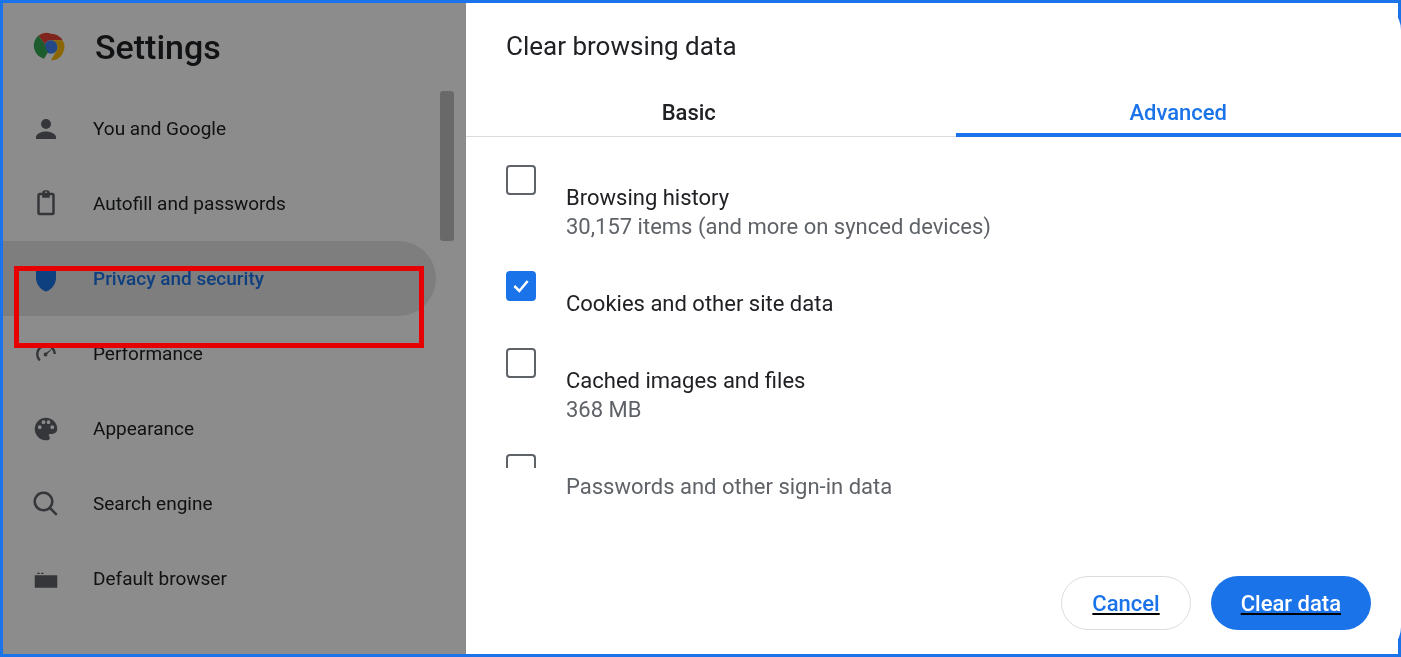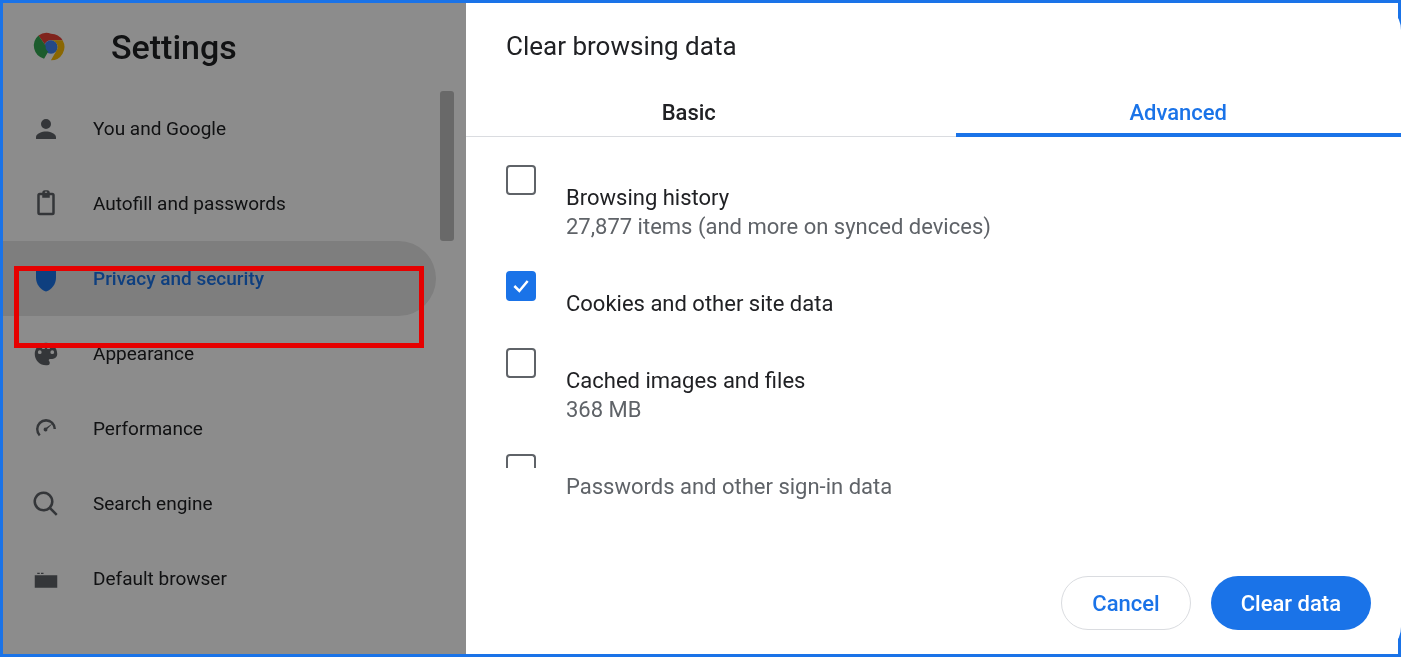--- a/index.html
+++ b/index.html
@@ -1,20 +1,20 @@
 <!DOCTYPE html>
 <html><head>
 <meta charset="utf-8">
 <style>
   * { box-sizing: border-box; margin: 0; padding: 0; }
   html, body { width: 1401px; height: 657px; font-family: "Segoe UI", Roboto, Arial, sans-serif; overflow: hidden; }
   .frame { position: relative; width: 1401px; height: 657px; border: 3px solid #1a73e8; background: #fff; }
   
   .sidebar-area { position: absolute; left: 0; top: 0; width: 463px; height: 651px; background: #fff; }
-  .settings-header { display: flex; align-items: center; gap: 40px; padding: 24px 0 24px 28px; }
+  .settings-header { display: flex; align-items: center; gap: 24px; padding: 24px 0 24px 28px; }
   .chrome-logo { width: 40px; height: 40px; }
   .settings-title { font-size: 34px; font-weight: 500; color: #202124; }
   .sidebar-scroll { position: relative; height: 540px; }
   .sidebar-item { display: flex; align-items: center; gap: 32px; height: 75px; padding-left: 28px; font-size: 19px; color: #202124; }
   .sidebar-item.active { background: #e5e5e5; border-radius: 0 40px 40px 0; margin-right: 30px; }
   .sidebar-item.active .sidebar-label { color: #1a73e8; font-weight: 500; }
   .sidebar-icon { width: 30px; height: 30px; display:flex; align-items:center; justify-content:center; }
   .sidebar-icon svg { width: 30px; height: 30px; fill: #5f6368; }
   .sidebar-item.active .sidebar-icon svg { fill: #1a73e8; }
   .scrollbar-track { position: absolute; right: 12px; top: 0; width: 14px; height: 100%; }
@@ -29,21 +29,21 @@
   .tab.active { color:#1a73e8; }
   .tab.active::after { content:""; position:absolute; bottom:-1px; left:0; right:0; height:4px; background:#1a73e8; }
   .options { flex:1; overflow:hidden; padding: 10px 40px 0 40px; }
   .option-row { display:flex; align-items:flex-start; gap:30px; padding:14px 0; }
   .checkbox { width:30px; height:30px; border:2px solid #5f6368; border-radius:4px; margin-top:4px; flex-shrink:0; display:flex; align-items:center; justify-content:center; }
   .checkbox.checked { background:#1a73e8; border-color:#1a73e8; }
   .checkbox.checked svg { width:20px; height:20px; stroke:#fff; stroke-width:3; fill:none; }
   .option-text { display:flex; flex-direction:column; gap:4px;margin-top:24px; }
   .option-title { font-size:22px; color:#202124; }
   .option-sub { font-size:22px; color:#5f6368; }
-  .dialog-actions { display:flex; justify-content:flex-end; gap:20px; padding:24px 30px; border-top:1px solid transparent; }
+  .dialog-actions { display:flex; justify-content:flex-end; gap:20px; padding:24px 30px; border-top:1px solid transparent;text-decoration:underline; }
   .btn { height:54px; padding:0 30px; border-radius:28px; font-size:22px; font-weight:500; display:flex; align-items:center; justify-content:center; cursor:pointer; }
   .btn-cancel { border:1px solid #dadce0; color:#1a73e8; background:#fff; }
   .btn-clear { background:#1a73e8; color:#fff; border:none; }
   .cutoff .option-title { color:#5f6368; }
 </style>
 </head>
 <body>
 
 <div class="frame">
 
@@ -83,32 +83,32 @@
         <span class="sidebar-icon">
             <svg viewBox="0 0 24 24">
               <path d="M12 2 4 5v6c0 5 3.4 9.7 8 11 4.6-1.3 8-6 8-11V5z"></path>
             </svg>
           </span>
         <span class="sidebar-label">Privacy and security</span>
       </div>
       <div class="sidebar-item">
         <span class="sidebar-icon">
             <svg viewBox="0 0 24 24">
+              <path d="M12 4a8 8 0 0 0-8 8 8 8 0 0 0 2.3 5.7l1.4-1.4A6 6 0 1 1 18 12h2a8 8 0 0 0-8-8zm1 8 5-5-6 4a1.5 1.5 0 1 0 1 1z"></path>
+            </svg>
+          </span>
+        <span class="sidebar-label">Performance</span>
+      </div>
+      <div class="sidebar-item">
+        <span class="sidebar-icon">
+            <svg viewBox="0 0 24 24">
               <path d="M12 3a9 9 0 0 0 0 18h1a2 2 0 0 0 2-2 2 2 0 0 0-.6-1.4 1 1 0 0 1 .7-1.6H17a4 4 0 0 0 4-4c0-5-4-9-9-9zM7 12a1.5 1.5 0 1 1 1.5-1.5A1.5 1.5 0 0 1 7 12zm3-4a1.5 1.5 0 1 1 1.5-1.5A1.5 1.5 0 0 1 10 8zm4 0a1.5 1.5 0 1 1 1.5-1.5A1.5 1.5 0 0 1 14 8zm3 4a1.5 1.5 0 1 1 1.5-1.5A1.5 1.5 0 0 1 17 12z"></path>
             </svg>
           </span>
         <span class="sidebar-label">Appearance</span>
-      </div>
-      <div class="sidebar-item">
-        <span class="sidebar-icon">
-            <svg viewBox="0 0 24 24">
-              <path d="M12 4a8 8 0 0 0-8 8 8 8 0 0 0 2.3 5.7l1.4-1.4A6 6 0 1 1 18 12h2a8 8 0 0 0-8-8zm1 8 5-5-6 4a1.5 1.5 0 1 0 1 1z"></path>
-            </svg>
-          </span>
-        <span class="sidebar-label">Performance</span>
       </div>
       <div class="sidebar-item">
         <span class="sidebar-icon">
             <svg viewBox="0 0 24 24">
               <path d="M10 2a8 8 0 1 0 4.9 14.3l5 5 1.4-1.4-5-5A8 8 0 0 0 10 2zm0 2a6 6 0 1 1-6 6 6 6 0 0 1 6-6z"></path>
             </svg>
           </span>
         <span class="sidebar-label">Search engine</span>
       </div>
       <div class="sidebar-item">
@@ -131,21 +131,21 @@
     <div class="dialog-title">Clear browsing data</div>
     <div class="tabs">
       <div class="tab">Basic</div>
       <div class="tab active">Advanced</div>
     </div>
     <div class="options">
       <div class="option-row">
         <div class="checkbox"></div>
         <div class="option-text">
           <div class="option-title">Browsing history</div>
-          <div class="option-sub">27,877 items (and more on synced devices)</div>
+          <div class="option-sub">30,157 items (and more on synced devices)</div>
         </div>
       </div>
       <div class="option-row">
         <div class="checkbox checked">
             <svg viewBox="0 0 24 24">
               <polyline points="4 12 10 18 20 6"></polyline>
             </svg>
           </div>
         <div class="option-text">
           <div class="option-title">Cookies and other site data</div>

